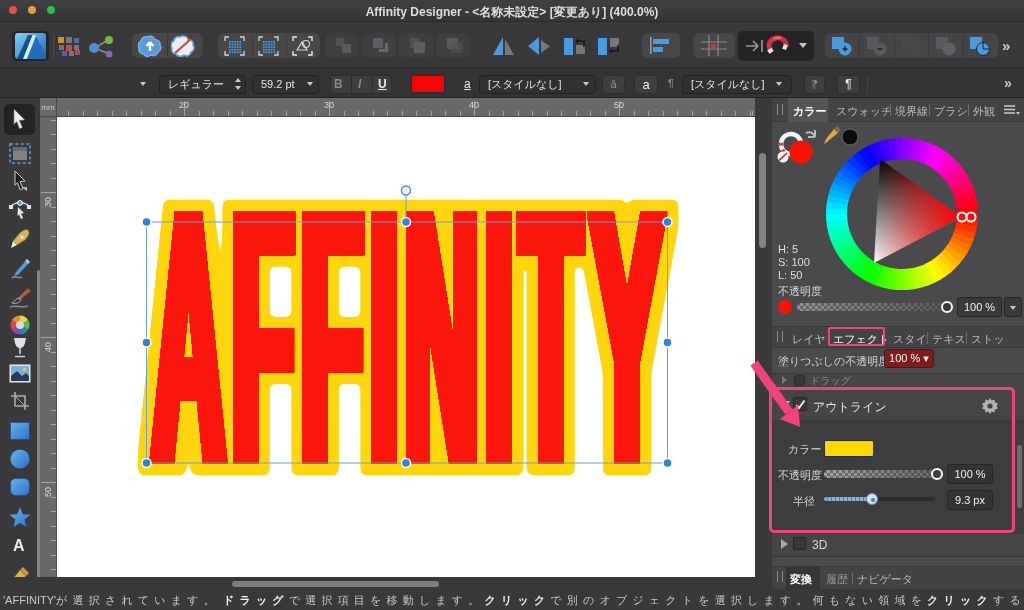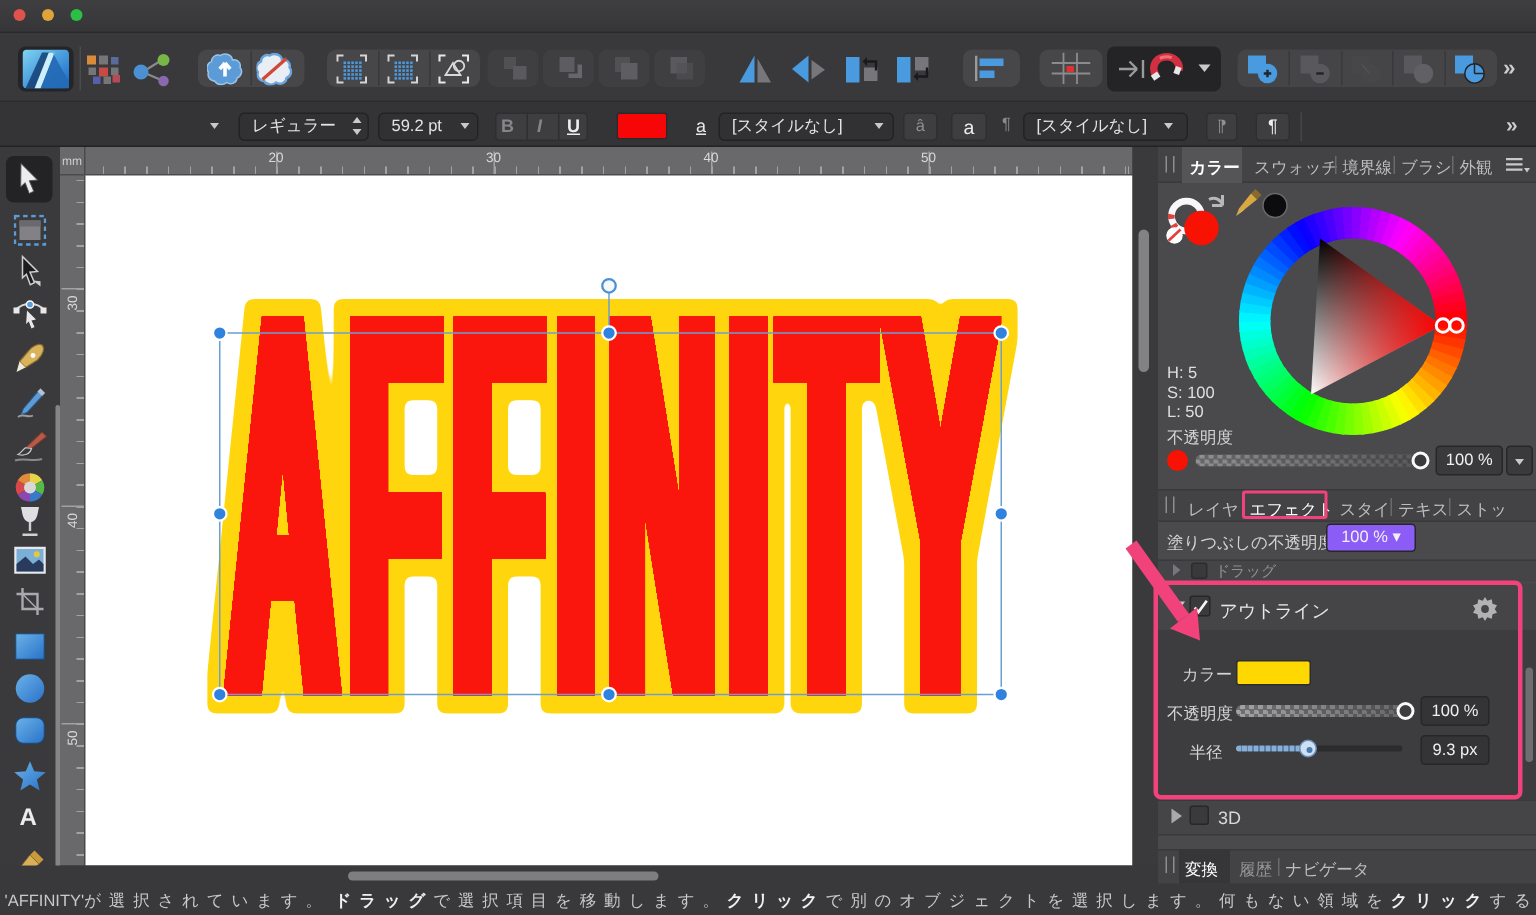--- a/index.html
+++ b/index.html
@@ -11,20 +11,21 @@
 .cj{letter-spacing:5.2px}
 .tdiv{position:absolute;width:1px;background:#6a6a6c}
 .vbox{position:absolute;background:#3a3a3c;border:1px solid #272729;border-radius:3px;color:#f0f0f2;font-size:11px;text-align:center}
 </style></head><body>
 <div id="app">
 
 <div class="abs" style="left:0;top:0;width:1024px;height:22px;background:linear-gradient(#3f3f41,#363638);border-bottom:1px solid #2a2a2c"></div>
 <div class="abs" style="left:9px;top:6px;width:8px;height:8px;border-radius:50%;background:#e0524d"></div>
 <div class="abs" style="left:28px;top:6px;width:8px;height:8px;border-radius:50%;background:#dfa33b"></div>
 <div class="abs" style="left:47px;top:6px;width:8px;height:8px;border-radius:50%;background:#2bbf45"></div>
+<div class="abs" style="left:0;top:4px;width:1024px;text-align:center;font-size:12px;font-weight:bold;color:#dededf">Affinity Designer - &lt;名称未設定&gt; [変更あり] (400.0%)</div>
 
 <div class="abs" style="left:0;top:22px;width:1024px;height:46px;background:#39393b;border-bottom:1px solid #2c2c2e"></div>
 <div class="abs" style="left:12px;top:31px;width:37px;height:30px;background:#252527;border-radius:5px"></div>
 <svg class="abs" style="left:15px;top:33px" width="31" height="26" viewBox="0 0 31 26">
  <defs>
         <linearGradient id="lg1" x1="0" y1="0" x2="1" y2="1">
           <stop offset="0" stop-color="#7fd4f2"></stop>
           <stop offset="1" stop-color="#1565c8"></stop>
         </linearGradient>
       </defs>
@@ -567,21 +568,21 @@
 <div class="tab" style="left:792px;top:332px">レイヤ</div>
 <div class="tab" style="left:833px;top:332px;color:#fff;font-weight:normal">エフェクト</div>
 <div class="abs" style="left:828px;top:327px;width:57px;height:19px;border:2px solid #f2427c;border-radius:2px"></div>
 <div class="tab" style="left:893px;top:332px">スタイ</div>
 <div class="tdiv" style="left:927px;top:332px;height:12px"></div>
 <div class="tab" style="left:932px;top:332px">テキス</div>
 <div class="tdiv" style="left:966px;top:332px;height:12px"></div>
 <div class="tab" style="left:971px;top:332px">ストッ</div>
 
 <div class="abs" style="left:778px;top:354px;font-size:11px;color:#d4d4d6">塗りつぶしの不透明度:</div>
-<div class="vbox" style="left:884px;top:349px;width:60px;height:19px;line-height:17px;background:#8b5cf6">100 %&nbsp;▾</div>
+<div class="vbox" style="left:884px;top:349px;width:50px;height:19px;line-height:17px;background:#7f1d1d">100 %&nbsp;▾</div>
 
 <div class="abs" style="left:772px;top:373px;width:252px;height:15px;background:#454547;border-top:1px solid #3a3a3c"></div>
 <div class="abs" style="left:782px;top:376px;width:0;height:0;border-top:4px solid transparent;border-bottom:4px solid transparent;border-left:5px solid #77777b"></div>
 <div class="abs" style="left:794px;top:375px;width:11px;height:11px;background:#39393b;border:1px solid #2c2c2e;border-radius:2px"></div>
 <div class="abs" style="left:810px;top:374px;font-size:10px;color:#909092">ドラッグ</div>
 
 <div class="abs" style="left:772px;top:389px;width:252px;height:31px;background:#454547"></div>
 <svg class="abs" style="left:779px;top:400px" width="11" height="9" viewBox="0 0 11 9">
       <path d="M0 1 L11 1 L5.5 9 Z" fill="#c4c4c6"></path>
     </svg>
@@ -612,21 +613,21 @@
 
 <div class="abs" style="left:772px;top:533px;width:252px;height:23px;background:#454547;border-top:1px solid #3a3a3c"></div>
 <div class="abs" style="left:781px;top:539px;width:0;height:0;border-top:5px solid transparent;border-bottom:5px solid transparent;border-left:7px solid #aaaaac"></div>
 <div class="abs" style="left:793px;top:537px;width:13px;height:13px;background:#3a3a3c;border:1px solid #272729;border-radius:2px"></div>
 <div class="abs" style="left:812px;top:538px;font-size:12px;color:#d8d8da">3D</div>
 
 <div class="abs" style="left:772px;top:556px;width:252px;height:10px;background:#4a4a4c;border-top:1px solid #39393b"></div>
 <div class="abs" style="left:772px;top:566px;width:252px;height:23px;background:#434345;border-top:1px solid #39393b"></div>
 <div class="abs" style="left:777px;top:571px;width:6px;height:11px;border-left:1.5px solid #8d8d8f;border-right:1.5px solid #8d8d8f"></div>
 <div class="abs" style="left:786px;top:566px;width:34px;height:23px;background:#363638"></div>
-<div class="tab" style="left:790px;top:572px;color:#fff;font-weight:normal">変換</div>
+<div class="tab" style="left:790px;top:572px;color:#fff;font-weight:bold">変換</div>
 <div class="tab" style="left:826px;top:572px;color:#98989a">履歴</div>
 <div class="tdiv" style="left:852px;top:572px;height:12px"></div>
 <div class="tab" style="left:857px;top:572px">ナビゲータ</div>
 
 <div class="abs" style="left:1017px;top:445px;width:5px;height:63px;background:#6e6e70;border-radius:3px"></div>
 
 <div class="abs" style="left:769px;top:387px;width:246px;height:146px;border:3px solid #f2427c;border-radius:5px"></div>
 <svg class="abs" style="left:750px;top:358px" width="54" height="74" viewBox="0 0 54 74">
  <path d="M4 5 L39 54" stroke="#f2427c" stroke-width="9" fill="none"></path>
  <path d="M50 69 L30 61 L48 47 Z" fill="#f2427c"></path>

